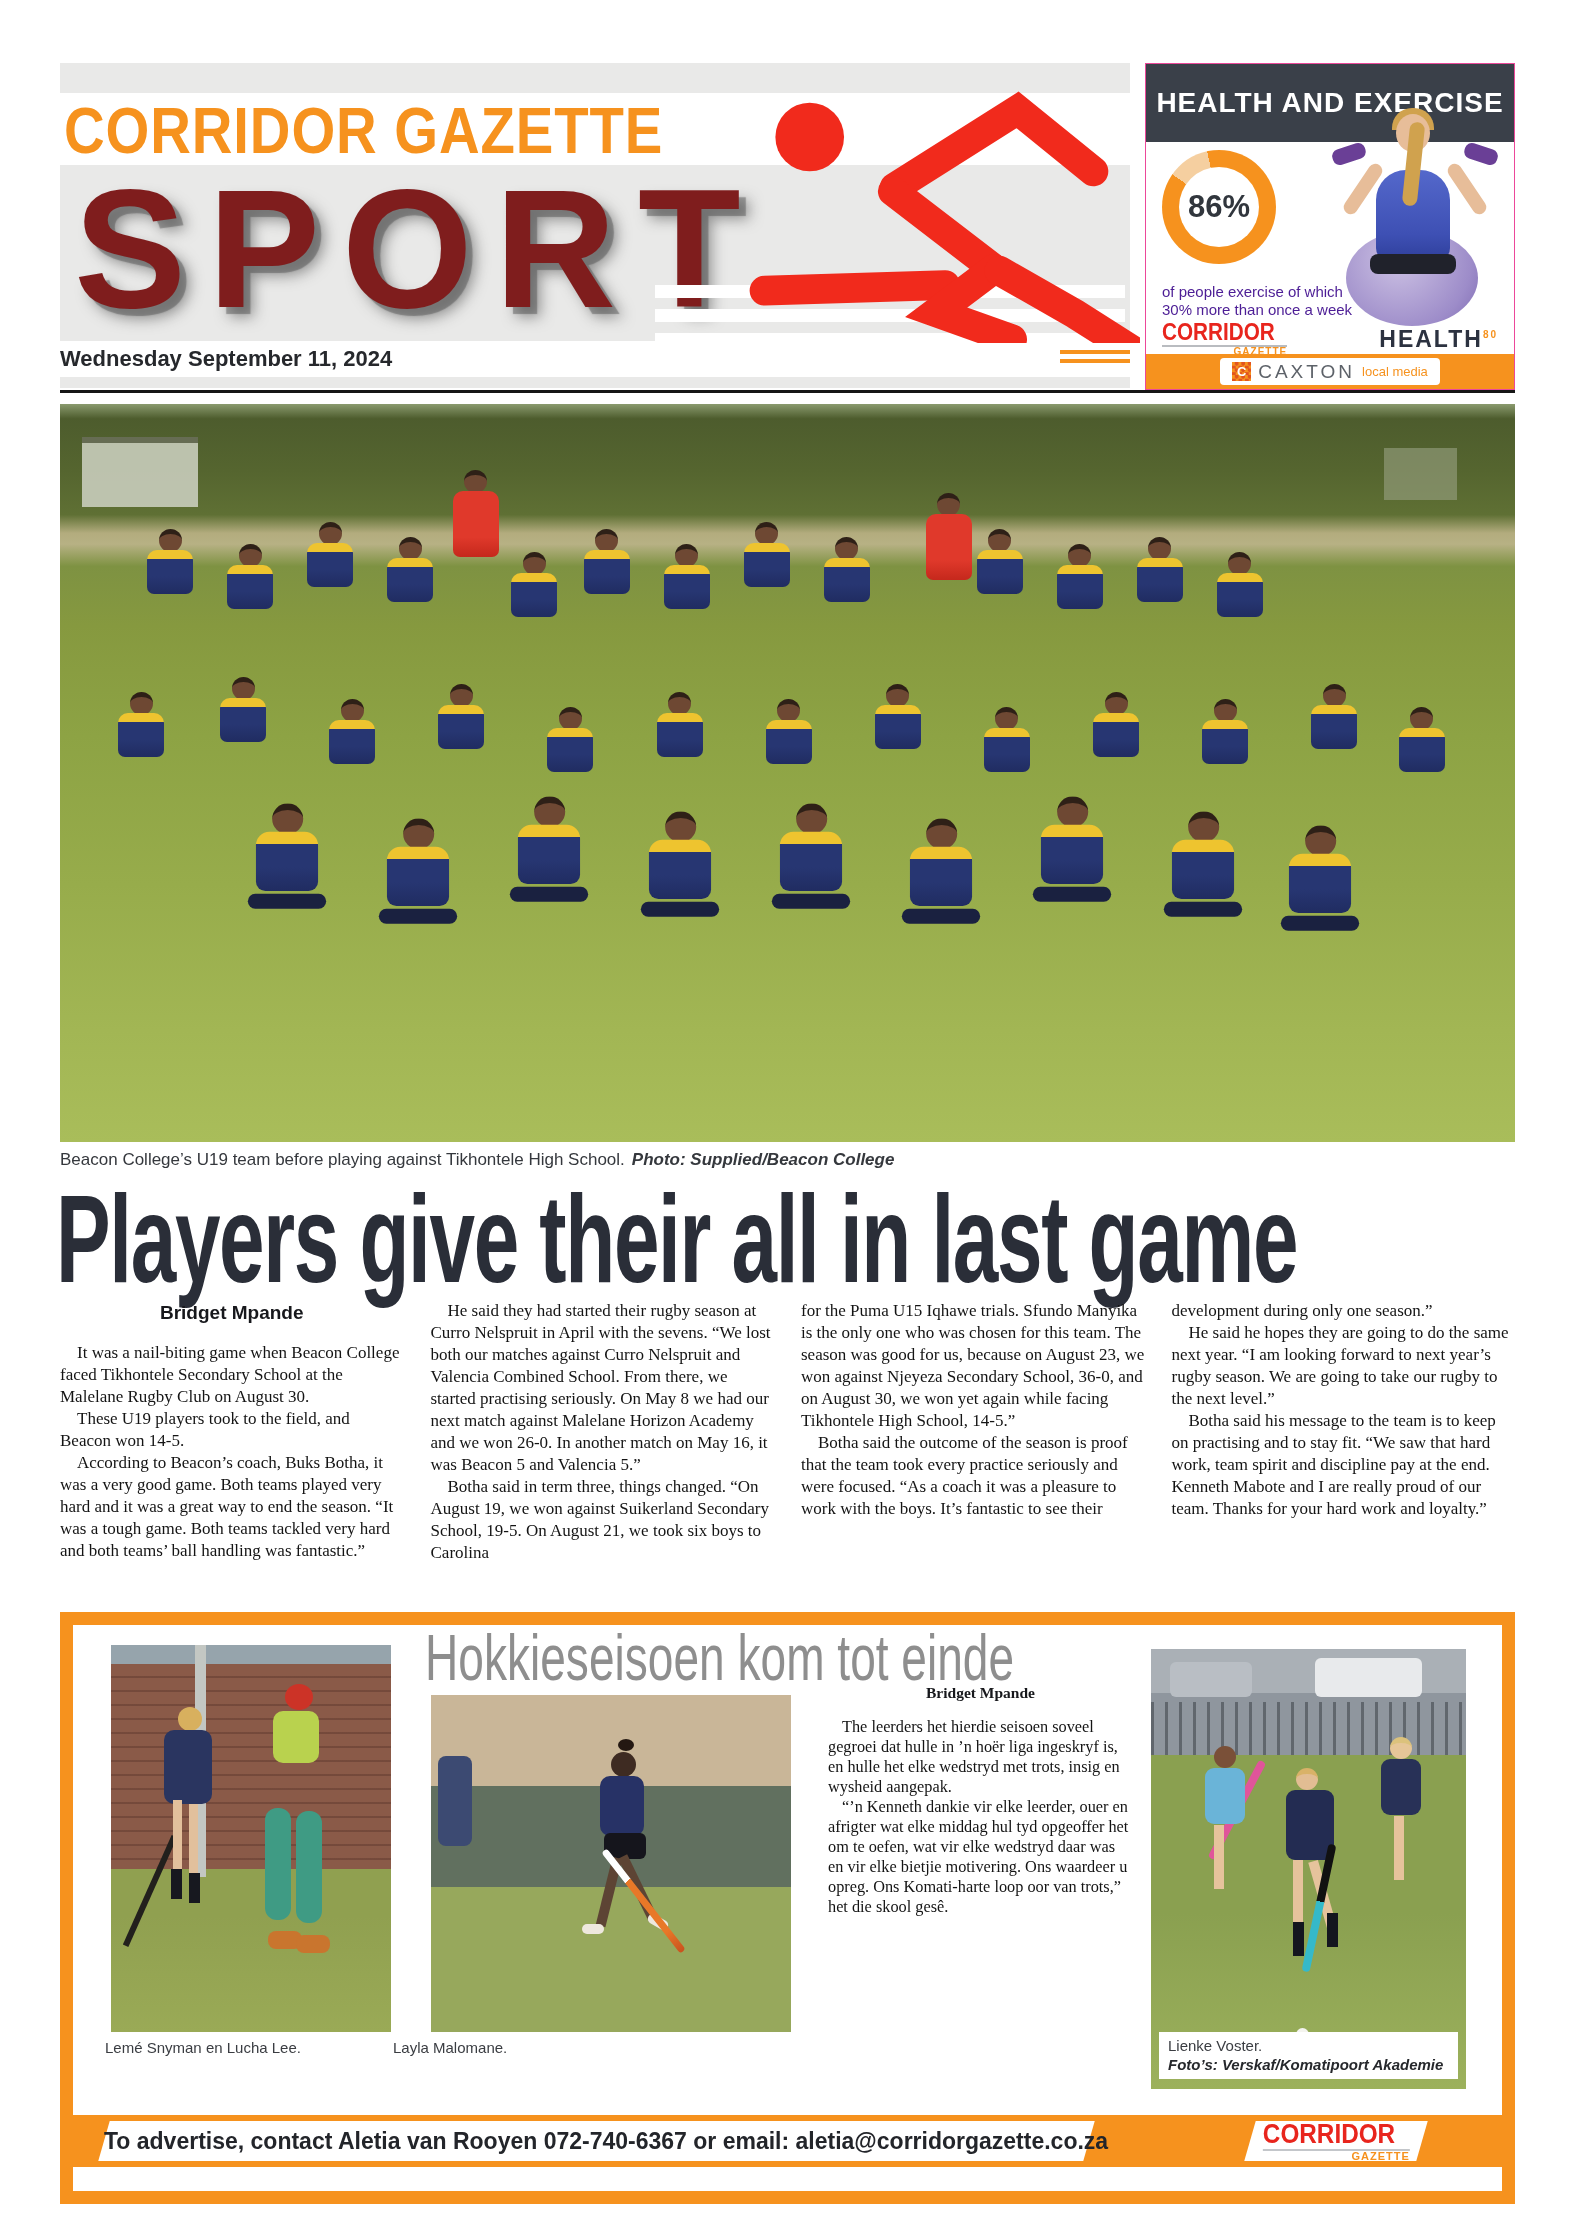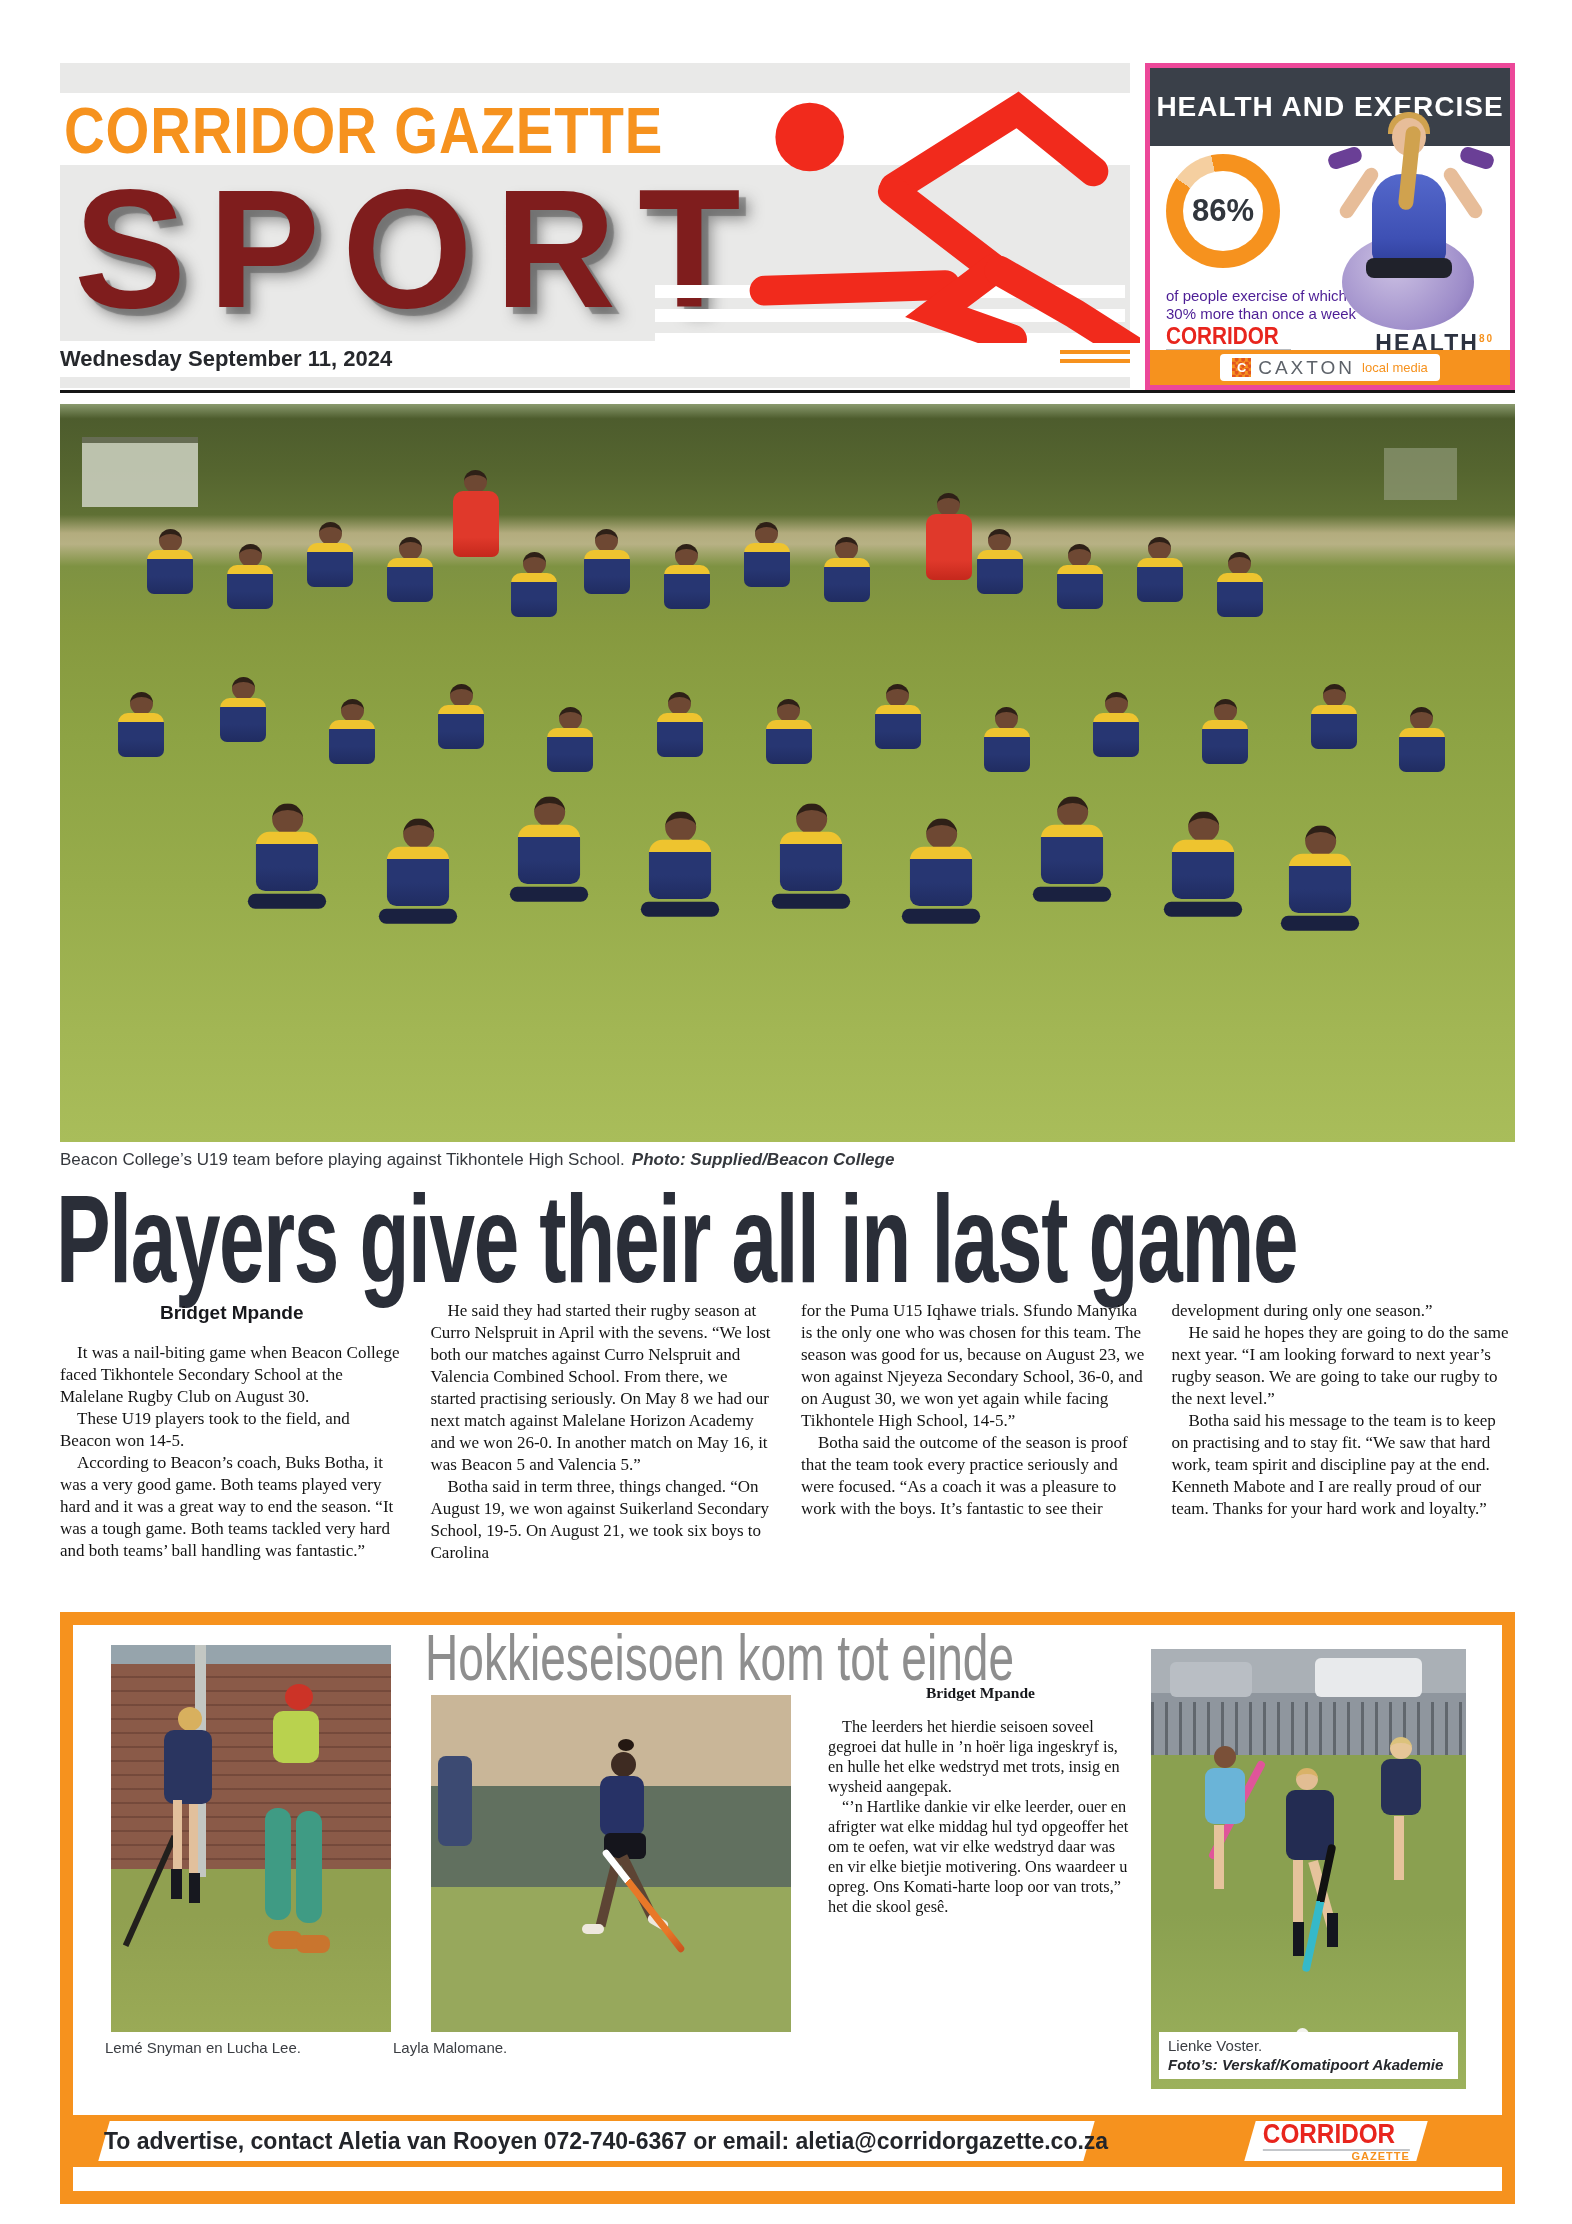--- a/index.html
+++ b/index.html
@@ -22,21 +22,21 @@
     text-shadow:7px 7px 1px rgba(70,70,70,.45), 10px 10px 14px rgba(60,60,60,.5);}
   .sl{position:absolute;background:#fff;height:13px;left:595px;width:470px;}
   .sl.a{top:222px}.sl.b{top:246px}.sl.c{top:270px}
   .dash{position:absolute;background:#F6921E;height:4px;left:1000px;width:70px;}
   .dash.d1{top:287px}.dash.d2{top:296px}
   .runner{position:absolute;left:676px;top:18px;width:404px;height:262px;}
   .date-row{position:absolute;top:278px;left:0;width:100%;height:36px;line-height:36px;
     text-align:left;padding-right:2px;font-weight:700;font-size:22px;color:#26282c;}
 
   
-  .health-box{position:absolute;left:1145px;top:63px;width:370px;height:327px;border:5px solid #ec4899;background:#fff;}
+  .health-box{position:absolute;left:1145px;top:63px;width:370px;height:327px;border:1px solid #ec4899;background:#fff;}
   .hb-header{position:absolute;top:0;left:0;right:0;height:78px;background:#3A4049;color:#fff;
     font-weight:800;font-size:28px;text-align:center;line-height:78px;letter-spacing:1px;}
   .hb-body{position:absolute;top:78px;left:0;right:0;height:180px;background:#fff;}
   .donut{position:absolute;left:16px;top:8px;width:114px;height:114px;border-radius:50%;
     background:conic-gradient(from 0deg,#F6921E 0 305deg,#F5CFA0 305deg 348deg,#F6921E 348deg 360deg);}
   .donut::after{content:"";position:absolute;inset:17px;background:#fff;border-radius:50%;}
   .donut .pct{position:absolute;inset:0;z-index:2;display:flex;align-items:center;justify-content:center;
     font-size:31px;font-weight:800;color:#31363d;}
   .hb-text{position:absolute;left:16px;top:126px;width:205px;font-size:15px;line-height:18px;color:#4c1d95;}
   .woman{position:absolute;right:6px;top:-34px;width:188px;height:212px;}
@@ -467,21 +467,21 @@
       <u class="bl" style="left:48%;top:48%;transform:rotate(14deg);"></u>
       <u class="bl" style="left:56%;top:47%;transform:rotate(-26deg);"></u>
       <s class="shoe" style="left:42%;top:68%;"></s>
       <s class="shoe" style="left:60%;top:66%;transform:rotate(30deg);"></s>
       <s class="stickB"></s>
     </div>
 
     <div class="hk-text">
       <div class="hk-byline">Bridget Mpande</div>
       <p>The leerders het hierdie seisoen soveel gegroei dat hulle in ’n hoër liga ingeskryf is, en hulle het elke wedstryd met trots, insig en wysheid aangepak.</p>
-      <p>“’n Hartlike dankie vir elke leerder, ouer en afrigter wat elke middag hul tyd opgeoffer het om te oefen, wat vir elke wedstryd daar was en vir elke bietjie motivering. Ons waardeer u opreg. Ons Komati-harte loop oor van trots,” het die skool gesê.</p>
+      <p>“’n Kenneth dankie vir elke leerder, ouer en afrigter wat elke middag hul tyd opgeoffer het om te oefen, wat vir elke wedstryd daar was en vir elke bietjie motivering. Ons waardeer u opreg. Ons Komati-harte loop oor van trots,” het die skool gesê.</p>
     </div>
 
     <div class="ph ph-c gfig">
       <i class="car1"></i>
       <i class="car2"></i>
       <i class="fence"></i>
       <s class="stickP"></s>
       <i class="h g1h"></i>
         <b class="t g1t"></b>
       <i class="h g3h"></i>

